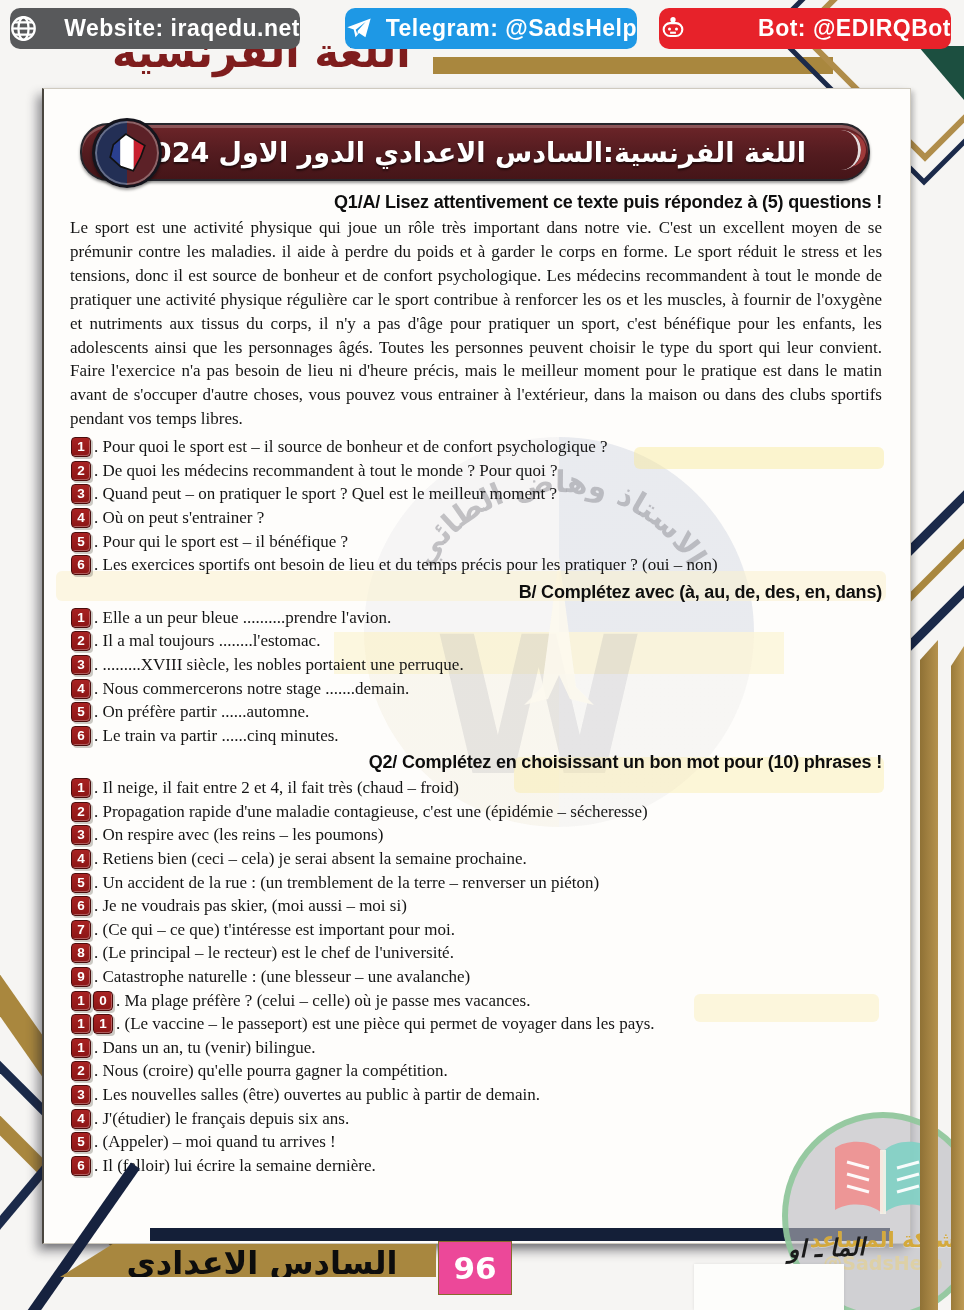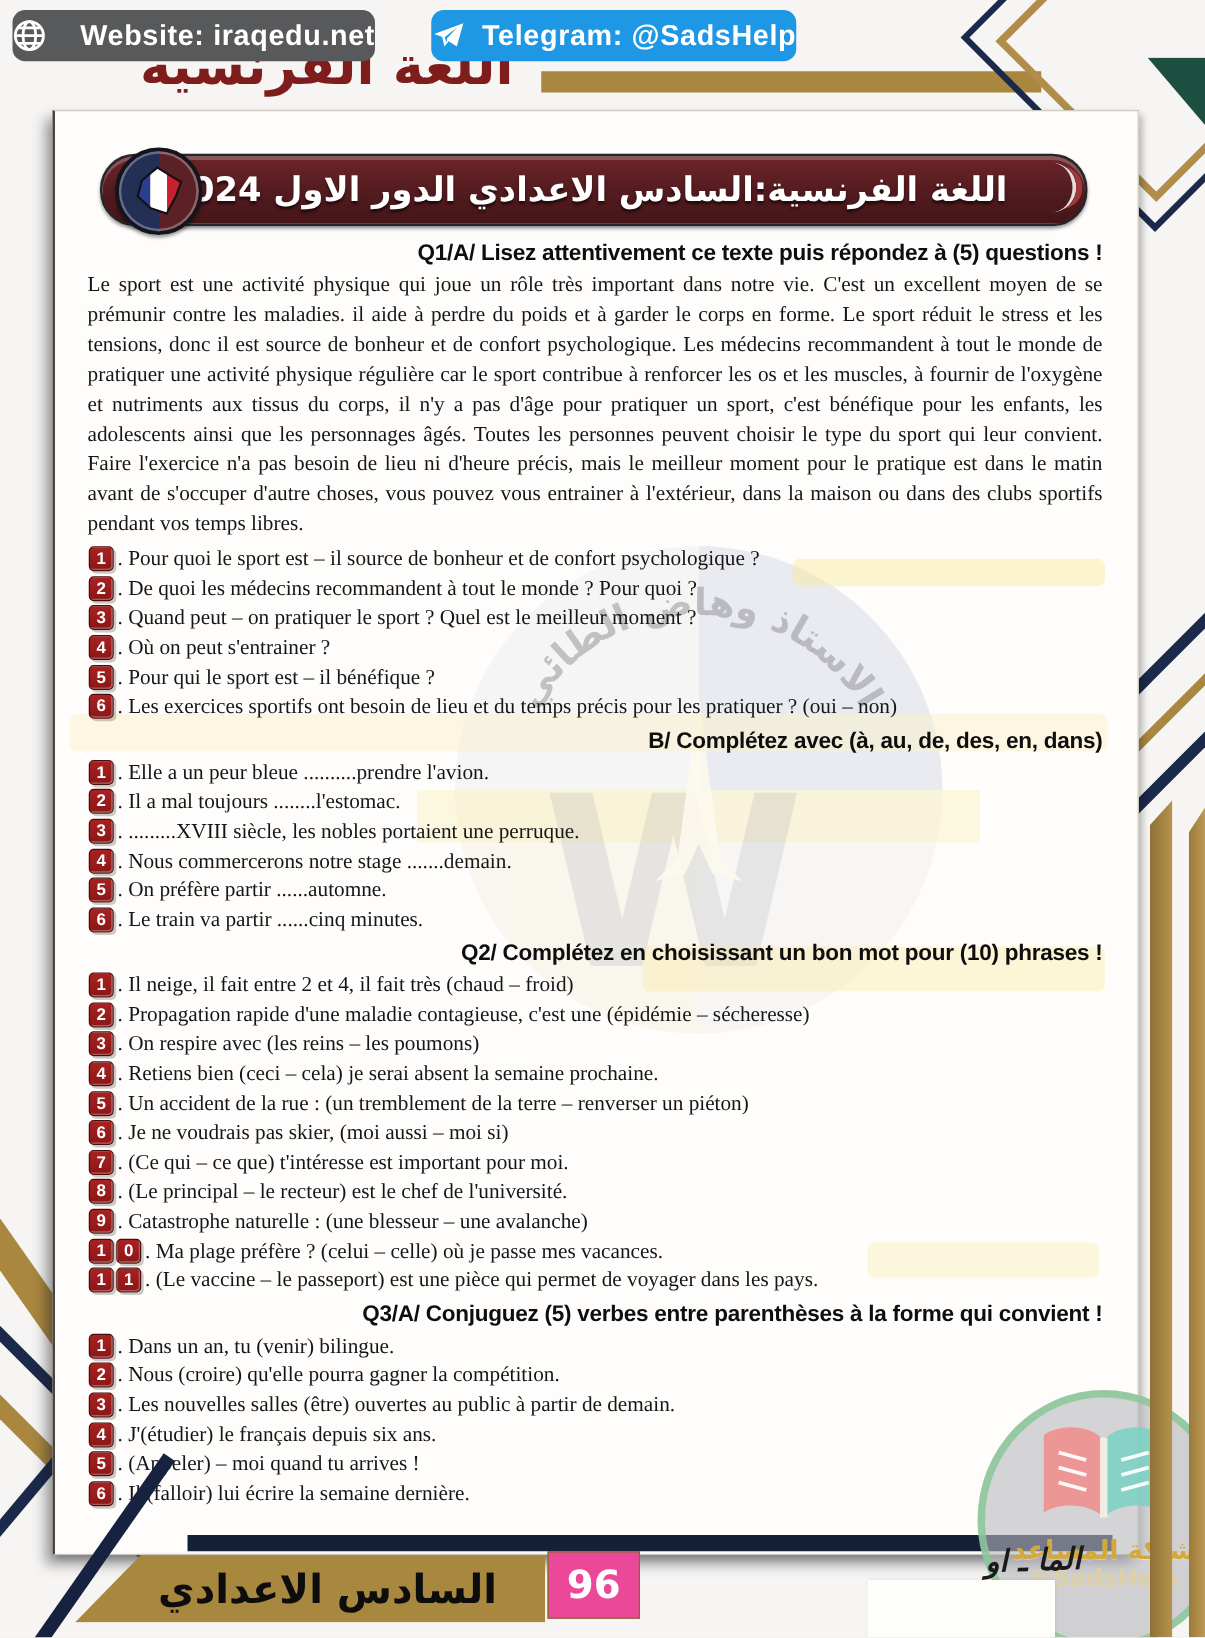--- a/index.html
+++ b/index.html
@@ -59,21 +59,21 @@
   .content{position:absolute;left:26px;top:98px;width:812px;z-index:2;color:#151515;}
   .sec-head{font:bold 18px "Liberation Sans",sans-serif;color:#0e0e0e;margin:5px 0 3px;letter-spacing:-.2px;text-align:right;}
   .passage{font:17px/23.9px "Liberation Serif",serif;text-align:justify;margin:2px 0 4px;}
   .item{display:flex;align-items:flex-start;font:17px/23.6px "Liberation Serif",serif;}
   .badges{display:inline-flex;gap:2px;margin:2px 3px 0 1px;}
   .badge{width:18px;height:18px;background:linear-gradient(180deg,#a82222,#8c1616);color:#fff;font:bold 13.5px/18px "Liberation Sans",sans-serif;text-align:center;border-radius:4px;border:1px solid #4a0d0d;box-shadow:2px 2px 0 rgba(130,125,115,.4),inset -1px -1px 0 rgba(255,255,255,.3);}
   .itext{flex:1;}
 
   
   .footer-bar{position:absolute;left:150px;top:1228px;width:740px;height:13px;background:#141f38;z-index:3;}
-  .grade-banner{position:absolute;left:60px;top:1244px;width:376px;height:54px;background:#a8873f;clip-path:polygon(14% 0,100% 0,100% 100%,0 100%);z-index:3;display:flex;align-items:center;justify-content:center;}
+  .grade-banner{position:absolute;left:60px;top:1244px;width:376px;height:33px;background:#a8873f;clip-path:polygon(14% 0,100% 0,100% 100%,0 100%);z-index:3;display:flex;align-items:flex-start;justify-content:center;}
   .grade-banner span{font:bold 32px "DejaVu Sans",sans-serif;color:#0d0d0d;transform:translateX(14px);}
   .page-num{position:absolute;left:438px;top:1241px;width:72px;height:52px;background:#ec4899;border:1px solid #876a2c;color:#fff;font:bold 31px "DejaVu Sans",sans-serif;display:flex;align-items:center;justify-content:center;z-index:3;}
   .handwriting{position:absolute;left:690px;top:1236px;width:175px;font:bold italic 24px "DejaVu Sans",sans-serif;color:#1a1a1a;direction:rtl;transform:rotate(-2deg);z-index:6;}
   .white-patch{position:absolute;left:694px;top:1264px;width:150px;height:46px;background:#fdfdfb;z-index:5;box-shadow:0 0 3px rgba(0,0,0,.1);}
 
   
   .sh-logo{position:absolute;left:782px;top:1112px;width:190px;height:196px;border-radius:50%;border:6px solid rgba(140,200,152,.85);background:rgba(183,183,190,.6);z-index:4;display:flex;flex-direction:column;align-items:center;overflow:hidden;}
   .sh1{font:bold 21px "DejaVu Sans",sans-serif;color:#d4a93c;margin-top:-4px;text-shadow:0 1px 0 rgba(255,255,255,.35);}
   .sh2{font:bold 19px "DejaVu Sans",sans-serif;color:#ddd0a6;}
 </style>
@@ -105,20 +105,30 @@
         <line x1="2" y1="12" x2="22" y2="12"></line>
         <path d="M3.5 6.5h17M3.5 17.5h17"></path>
       </svg>
     <span>Website: iraqedu.net</span>
   </a>
   <a class="pill pill-tg">
     <svg width="28" height="28" viewBox="0 0 24 24">
         <path fill="#fff" d="M22 3L2 10.5l5.5 2L9 19l3-3.5L17.5 19 22 3zM9.2 12.6l8.6-6.8-6.9 7.6-.2 3-1.5-3.8z"></path>
       </svg>
     <span>Telegram: @SadsHelp</span>
+  </a>
+  <a class="pill pill-bot">
+    <svg width="28" height="28" viewBox="0 0 24 24" fill="none" stroke="#fff" stroke-width="1.8">
+        <circle cx="12" cy="4" r="1.4" fill="#fff"></circle>
+        <rect x="4" y="7" width="16" height="11" rx="5.5"></rect>
+        <circle cx="9" cy="12" r="1.3" fill="#fff" stroke="none"></circle>
+        <circle cx="15" cy="12" r="1.3" fill="#fff" stroke="none"></circle>
+        <path d="M9.5 15.2h5"></path>
+      </svg>
+    <span>Bot: @EDIRQBot</span>
   </a>
 
   <div class="page">
 
     <div class="wm-center">
       <div class="wm-circle"></div>
       <div class="wm-band"></div>
       <div class="wm-w">W</div>
       <svg class="wm-svg" viewBox="0 0 390 390">
         <path id="arcpath" d="M 45,205 A 150,150 0 0 1 345,205" fill="none"></path>
@@ -326,21 +336,20 @@
 
           <div class="item">
             <span class="badges">
               <span class="badge">1</span>
               <span class="badge">1</span>
             </span>
             <span class="itext">. (Le vaccine – le passeport) est une pièce qui permet de voyager dans les pays.</span>
           </div>
         </div>
 
-      <div class="sec-head">Q3/A/ Conjuguez (5) verbes entre parenthèses à la forme qui convient !</div>
       <div>
 
           <div class="item">
             <span class="badges">
               <span class="badge">1</span>
             </span>
             <span class="itext">. Dans un an, tu (venir) bilingue.</span>
           </div>
 
           <div class="item">

